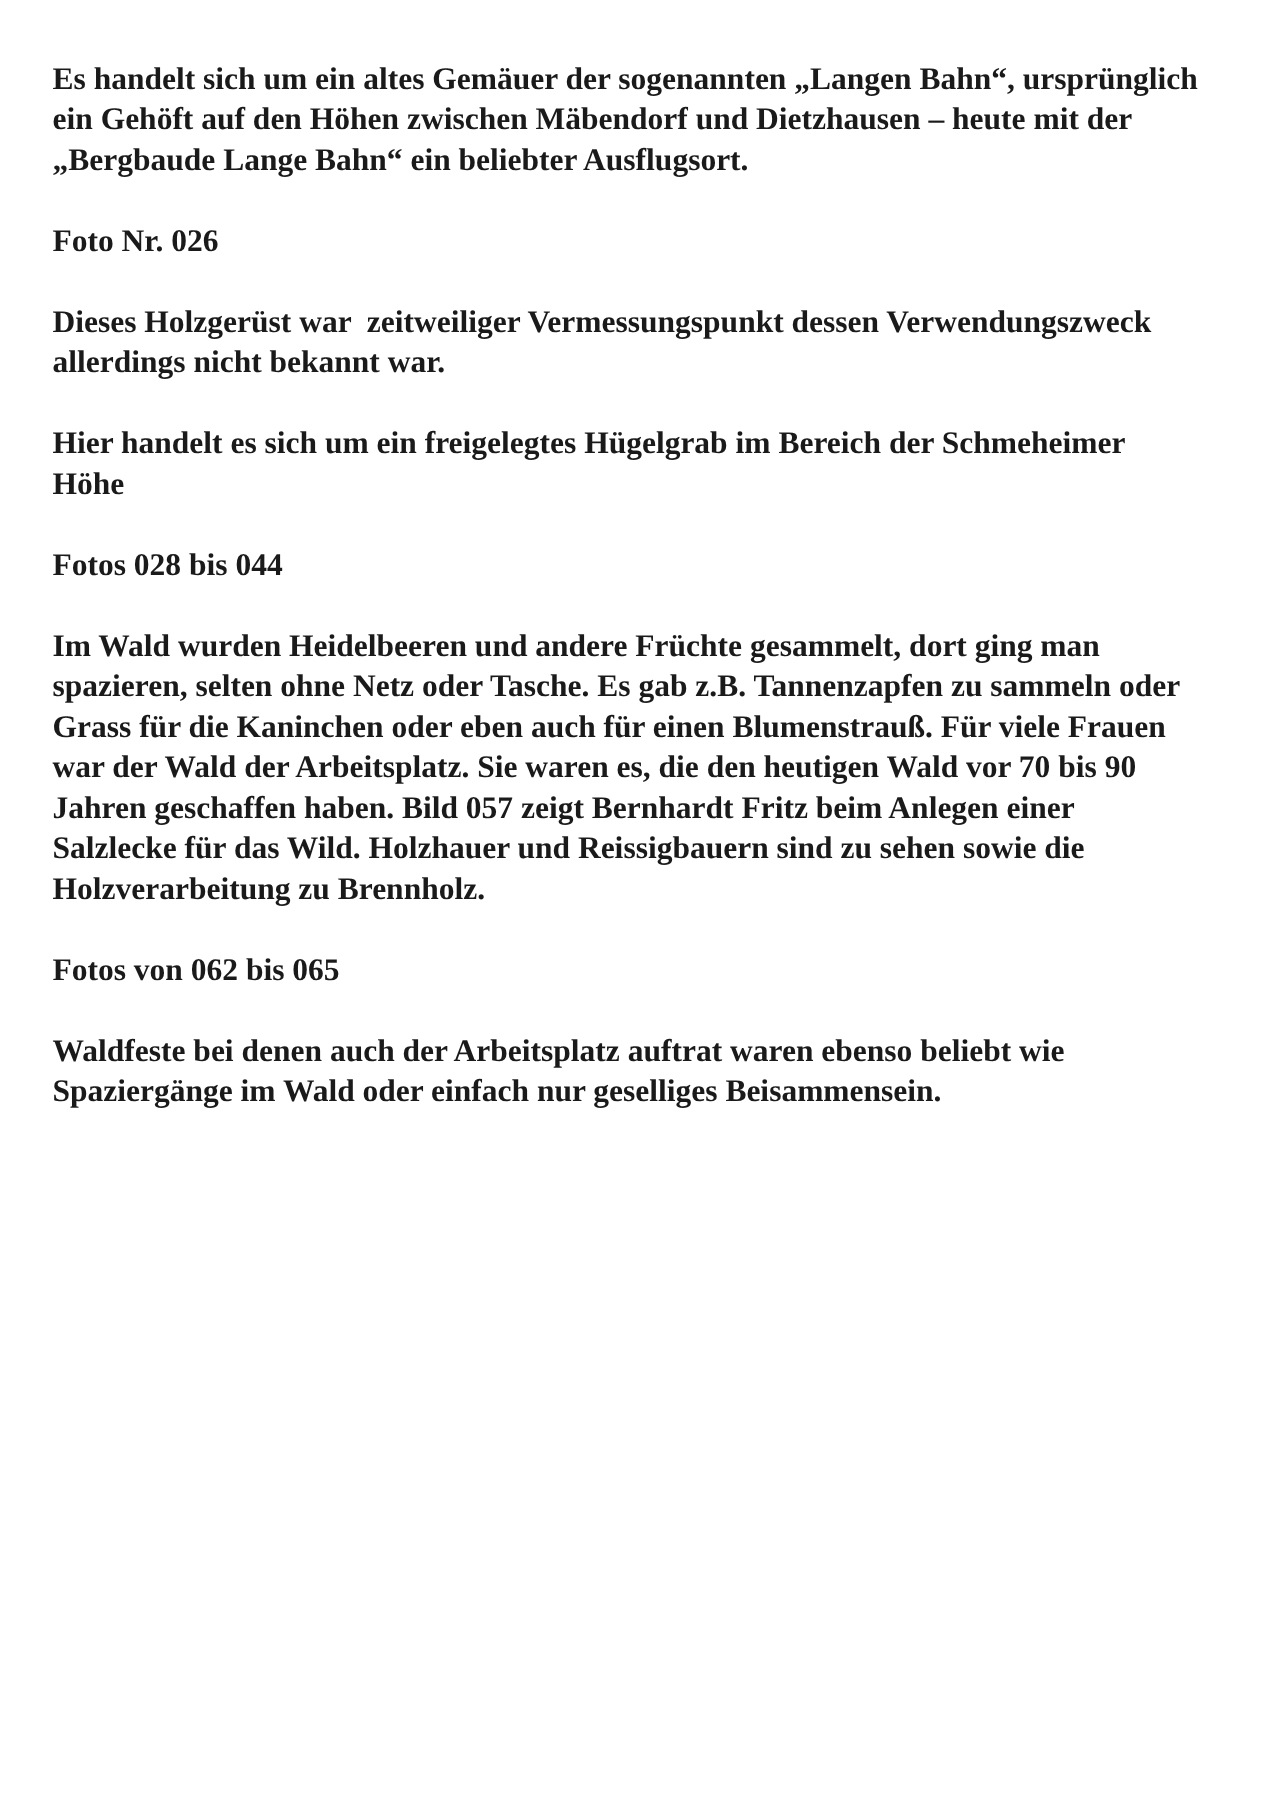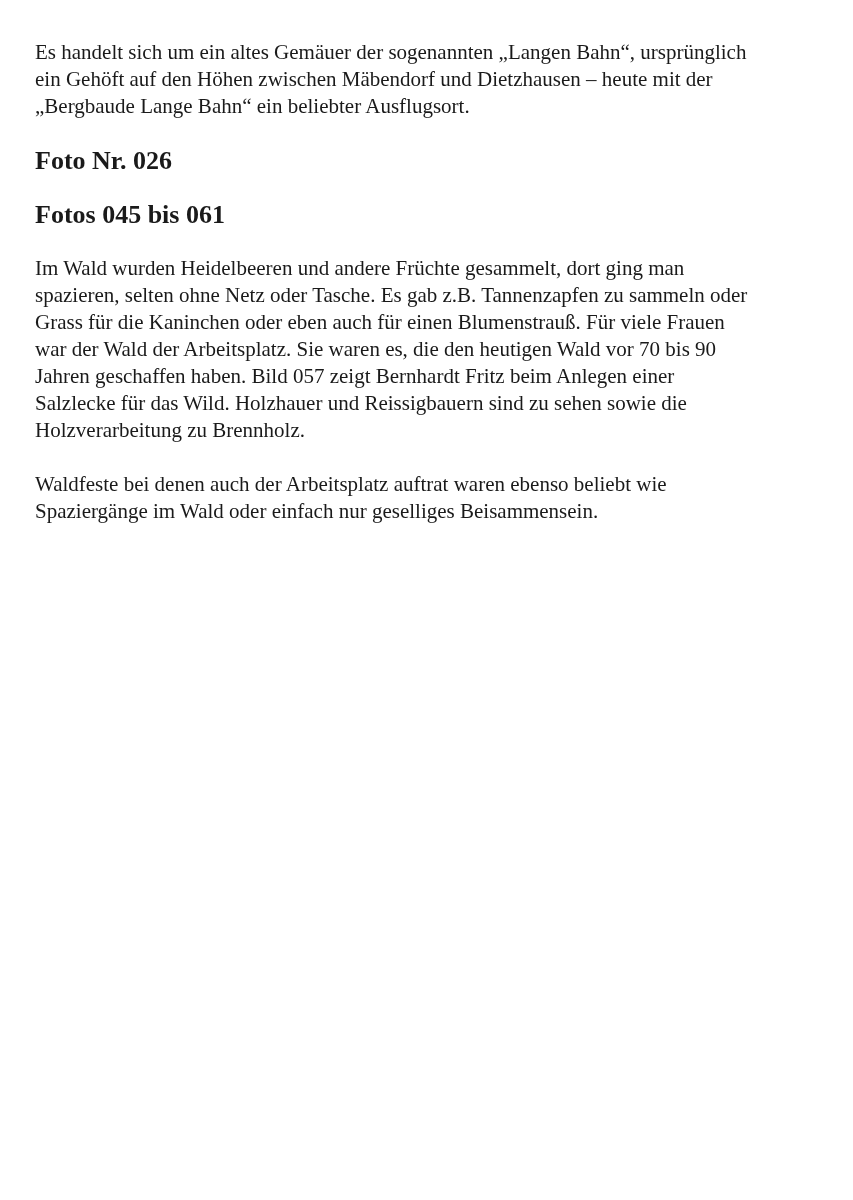--- a/index.html
+++ b/index.html
@@ -16,41 +16,46 @@
     padding: 39px 28px 0 35px;
     overflow: hidden;
     font-family: "Liberation Serif", "DejaVu Serif", serif;
     font-size: 21px;
     line-height: 27px;
     color: #1a1a1a;
   }
   .para {
     margin: 0 0 27px 0;
     white-space: pre;
-    font-weight: normal;
+    font-weight: bold;
   }
   .heading {
     margin: 0 0 27px 0;
     white-space: pre;
     font-weight: bold;
-    font-size: 26px;
+    font-size: 21px;
     line-height: 27px;
   }
 </style>
 </head>
 <body>
 
 <div class="page">
   <p class="para">Es handelt sich um ein altes Gemäuer der sogenannten „Langen Bahn“, ursprünglich
 ein Gehöft auf den Höhen zwischen Mäbendorf und Dietzhausen – heute mit der
 „Bergbaude Lange Bahn“ ein beliebter Ausflugsort.</p>
   <p class="heading">Foto Nr. 026</p>
-  <p class="heading">Fotos 045 bis 061</p>
+  <p class="para">Dieses Holzgerüst war  zeitweiliger Vermessungspunkt dessen Verwendungszweck
+allerdings nicht bekannt war.</p>
+  <p class="para">Hier handelt es sich um ein freigelegtes Hügelgrab im Bereich der Schmeheimer
+Höhe</p>
+  <p class="heading">Fotos 028 bis 044</p>
   <p class="para">Im Wald wurden Heidelbeeren und andere Früchte gesammelt, dort ging man
 spazieren, selten ohne Netz oder Tasche. Es gab z.B. Tannenzapfen zu sammeln oder
 Grass für die Kaninchen oder eben auch für einen Blumenstrauß. Für viele Frauen
 war der Wald der Arbeitsplatz. Sie waren es, die den heutigen Wald vor 70 bis 90
 Jahren geschaffen haben. Bild 057 zeigt Bernhardt Fritz beim Anlegen einer
 Salzlecke für das Wild. Holzhauer und Reissigbauern sind zu sehen sowie die
 Holzverarbeitung zu Brennholz.</p>
+  <p class="heading">Fotos von 062 bis 065</p>
   <p class="para">Waldfeste bei denen auch der Arbeitsplatz auftrat waren ebenso beliebt wie
 Spaziergänge im Wald oder einfach nur geselliges Beisammensein.</p>
 </div>
 
 </body></html>

